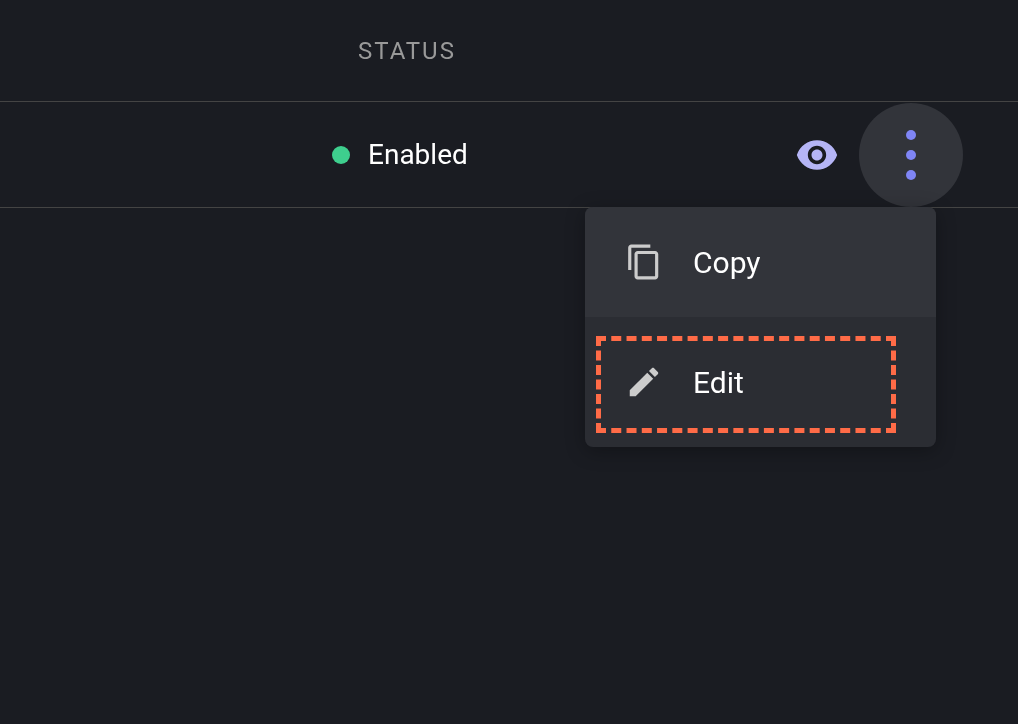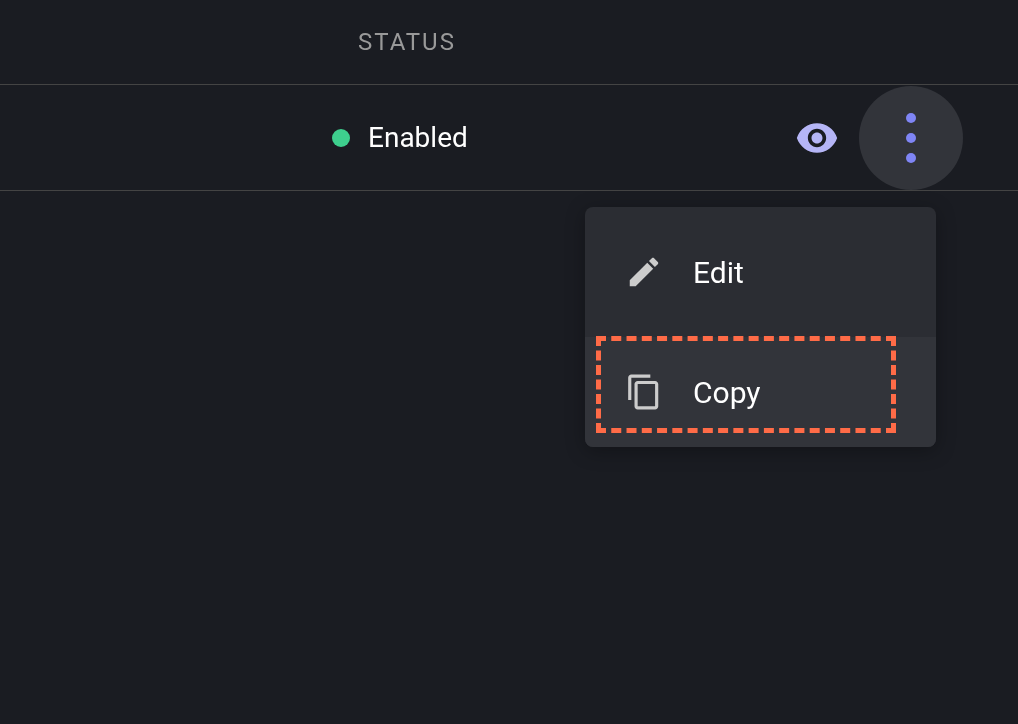--- a/index.html
+++ b/index.html
@@ -12,21 +12,21 @@
       width: 1018px;
       height: 724px;
       background-color: #1a1c22;
       font-family: -apple-system, BlinkMacSystemFont, 'Segoe UI', Roboto, sans-serif;
       position: relative;
       overflow: hidden;
     }
 
     .table-header {
       width: 100%;
-      height: 85px;
+      height: 102px;
       display: flex;
       align-items: center;
       padding-left: 358px;
       border-bottom: 1px solid #444;
     }
 
     .header-label {
       color: #999;
       font-size: 24px;
       letter-spacing: 2px;
@@ -187,31 +187,31 @@
       <div class="dots-container">
         <div class="dot"></div>
         <div class="dot"></div>
         <div class="dot"></div>
       </div>
     </button>
   </div>
 </div>
 
 <div class="dropdown-menu">
+  <div class="menu-item highlighted">
+    <div class="menu-icon">
+      <svg width="38" height="38" viewBox="0 0 24 24" fill="none" stroke="currentColor" stroke-width="2">
+        <path d="M16 1H4c-1.1 0-2 .9-2 2v14h2V3h12V1zm3 4H8c-1.1 0-2 .9-2 2v14c0 1.1.9 2 2 2h11c1.1 0 2-.9 2-2V7c0-1.1-.9-2-2-2zm0 16H8V7h11v14z" fill="currentColor" stroke="none"></path>
+      </svg>
+    </div>
+    <span class="menu-label">Copy</span>
+  </div>
   <div class="menu-item">
     <div class="menu-icon">
       <svg width="38" height="38" viewBox="0 0 24 24" fill="currentColor">
         <path d="M3 17.25V21h3.75L17.81 9.94l-3.75-3.75L3 17.25zM20.71 7.04c.39-.39.39-1.02 0-1.41l-2.34-2.34c-.39-.39-1.02-.39-1.41 0l-1.83 1.83 3.75 3.75 1.83-1.83z"></path>
       </svg>
     </div>
     <span class="menu-label">Edit</span>
   </div>
-  <div class="menu-item highlighted">
-    <div class="menu-icon">
-      <svg width="38" height="38" viewBox="0 0 24 24" fill="none" stroke="currentColor" stroke-width="2">
-        <path d="M16 1H4c-1.1 0-2 .9-2 2v14h2V3h12V1zm3 4H8c-1.1 0-2 .9-2 2v14c0 1.1.9 2 2 2h11c1.1 0 2-.9 2-2V7c0-1.1-.9-2-2-2zm0 16H8V7h11v14z" fill="currentColor" stroke="none"></path>
-      </svg>
-    </div>
-    <span class="menu-label">Copy</span>
-  </div>
 </div>
 
 <div class="highlight-border"></div>
 
 </body></html>

